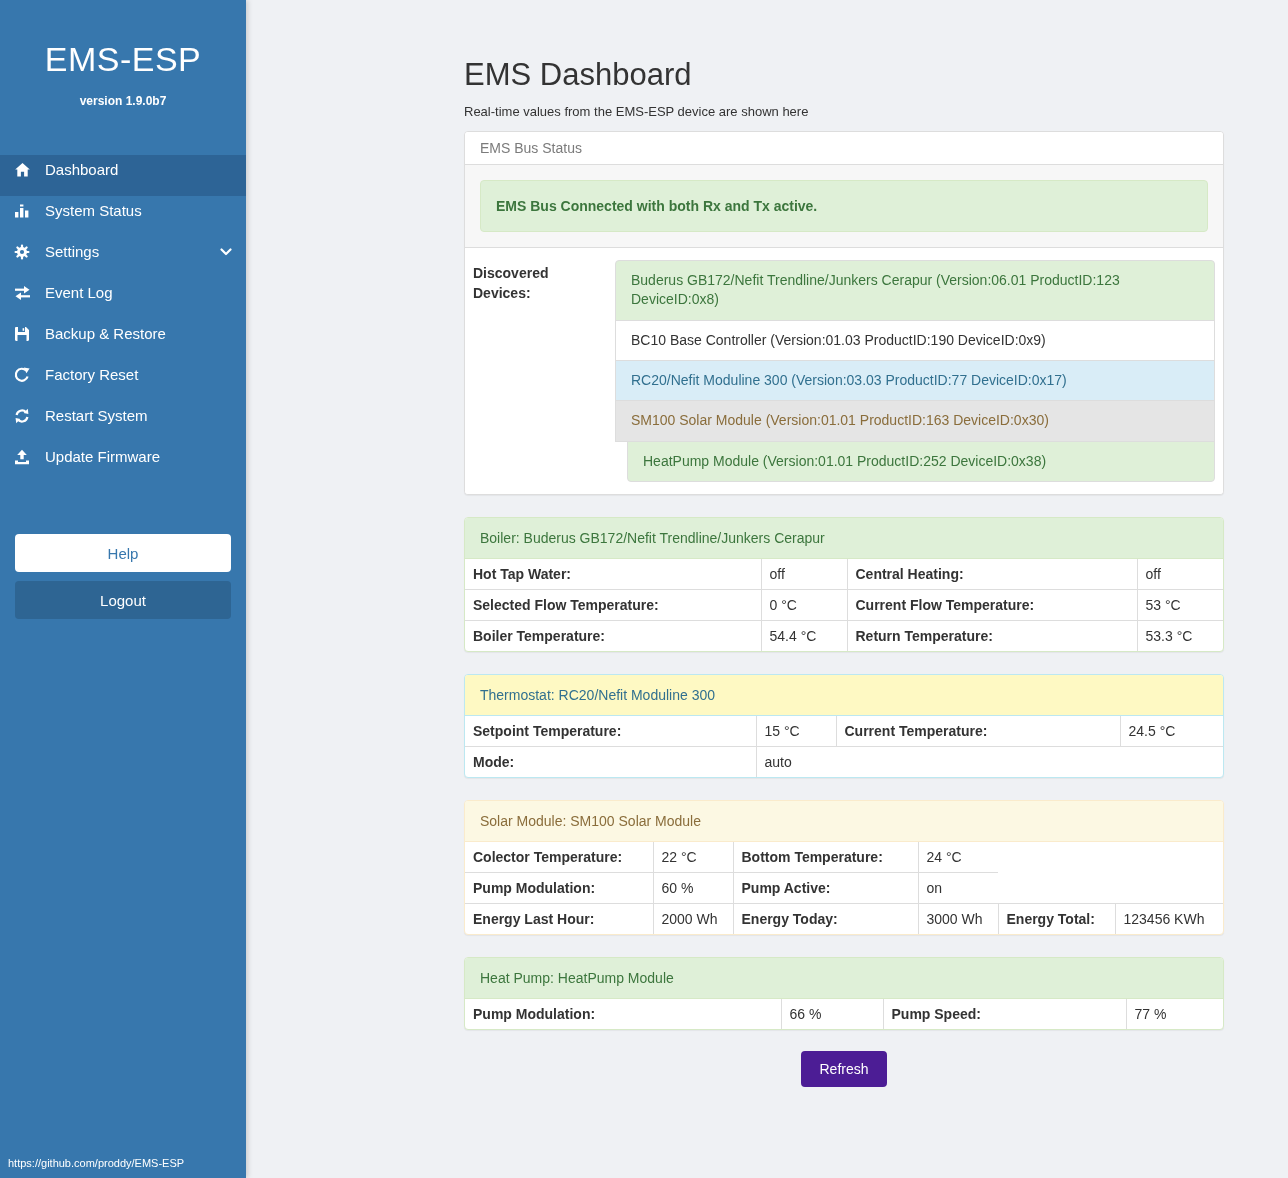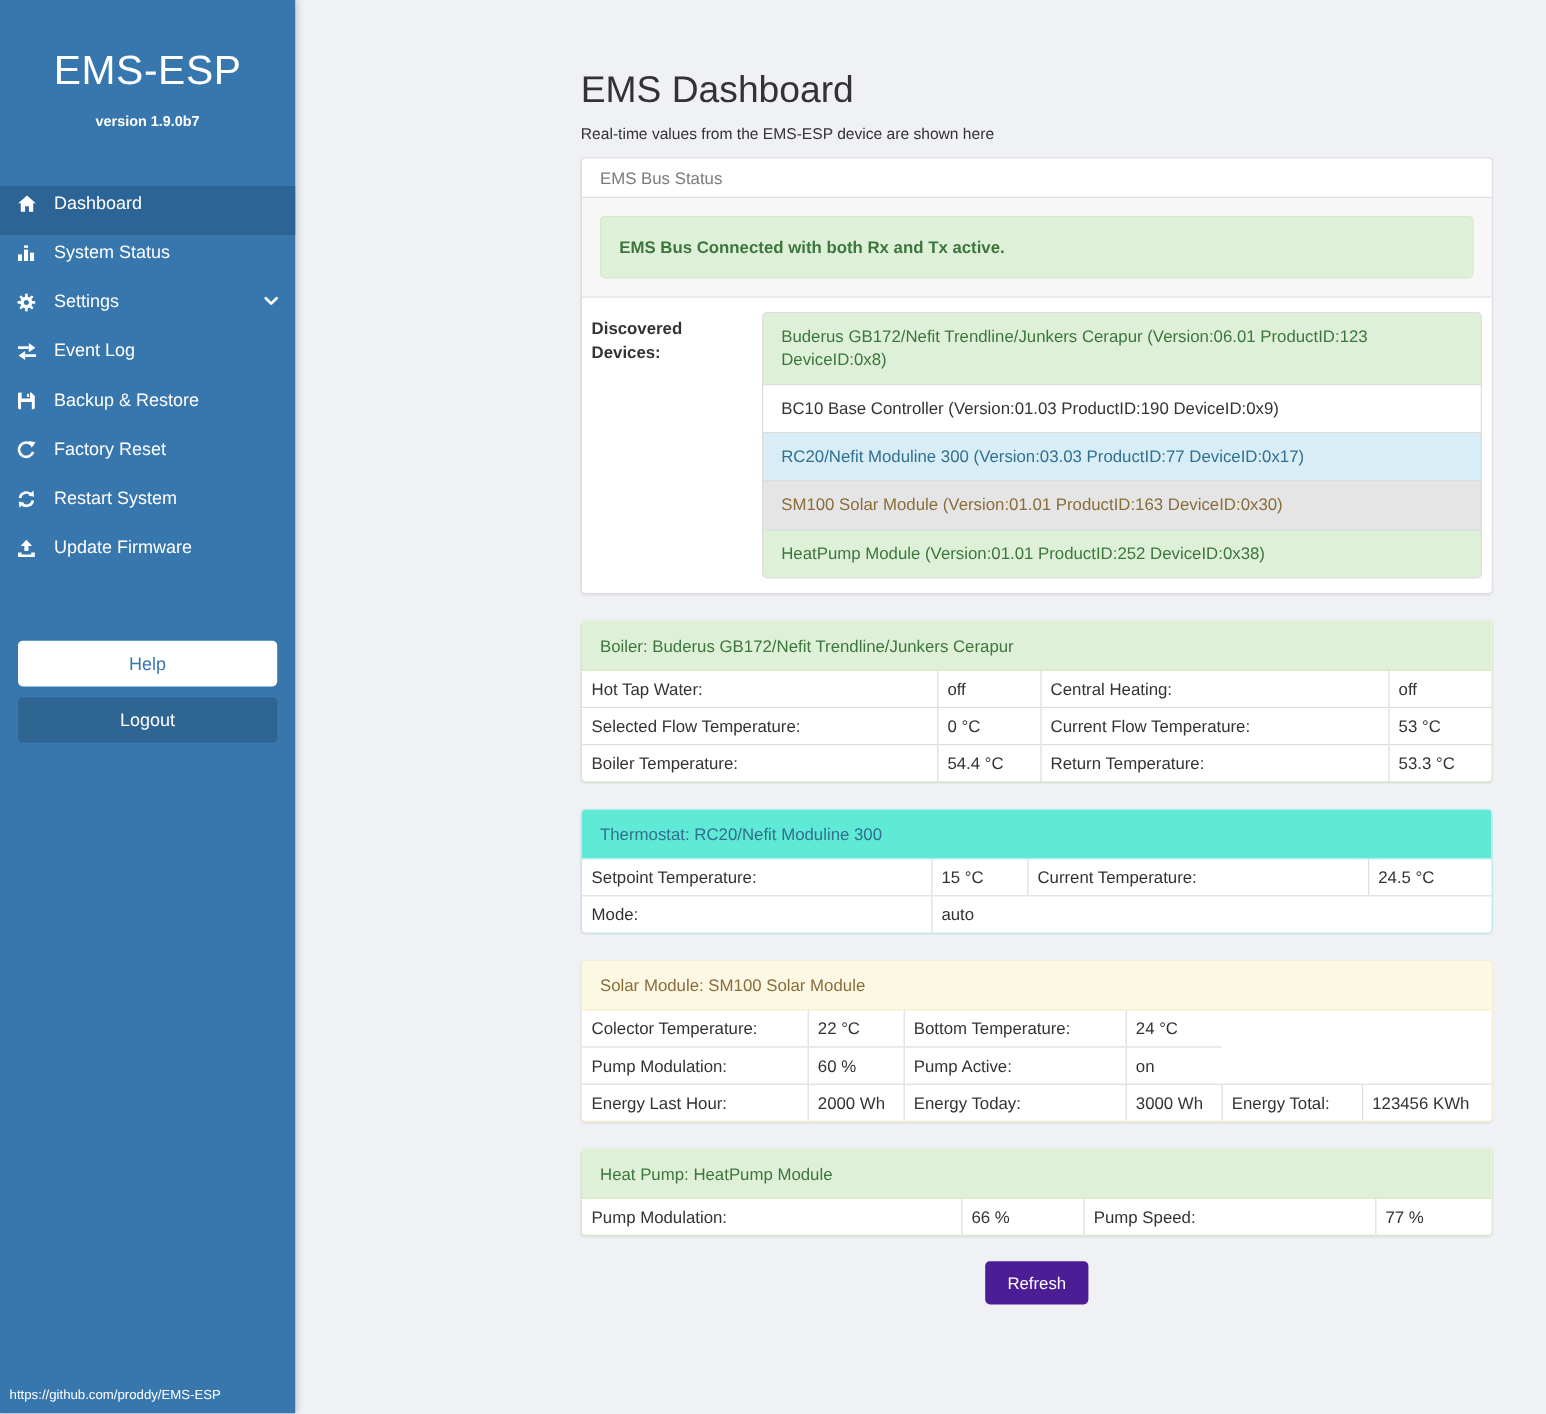--- a/index.html
+++ b/index.html
@@ -33,21 +33,21 @@
     display:block; width:100%; height:38px; background:#fff; color:#3777ad;
     border:none; border-radius:4px; font-size:15px; font-family:inherit; cursor:pointer; margin-bottom:9px;
   }
   .btn-logout {
     display:block; width:100%; height:38px; background:#2e6593; color:#fff;
     border:none; border-radius:4px; font-size:15px; font-family:inherit; cursor:pointer;
   }
   .status-url { position:absolute; left:8px; bottom:9px; color:#fff; font-size:11px; }
 
   
-  .main { position:absolute; left:246px; top:0; width:1042px; height:930px;padding-left:20px; }
+  .main { position:absolute; left:246px; top:0; width:1042px; height:930px; }
   .content { width:760px; margin-left:218px; padding-top:57px; }
   .page-title { font-size:31px; font-weight:400; color:#333; margin:0; }
   .page-subtitle { font-size:13px; color:#333; margin:11px 0 0 0; }
 
   .panel {
     background:#fff; border:1px solid #ddd; border-radius:4px;
     margin-top:12px; box-shadow:0 1px 1px rgba(0,0,0,.05); overflow:hidden;
   }
   .panel + .panel { margin-top:22px; }
 
@@ -65,40 +65,40 @@
   .devices-label {
     width:142px; flex:none; font-weight:bold; font-size:14px; line-height:20px;
     padding:7px 40px 0 0; color:#333;
   }
   .device-list { flex:1; margin:4px 0; }
   .lg-item {
     padding:10px 15px; font-size:14px; line-height:1.38;
     border:1px solid #ddd; margin-top:-1px; background:#fff; color:#333;
   }
   .lg-item:first-child { margin-top:0; border-top-left-radius:4px; border-top-right-radius:4px; }
-  .lg-item:last-child { border-bottom-left-radius:4px; border-bottom-right-radius:4px; }
+  .lg-item:last-child { border-bottom-left-radius:4px; border-bottom-right-radius:4px;margin-left:12px; }
   .lg-item.success { background:#dff0d8; color:#3c763d; }
   .lg-item.info    { background:#d9edf7; color:#31708f; }
   .lg-item.warning { background:#e5e5e5; color:#8a6d3b; }
 
   
   .panel.success { border-color:#d6e9c6; }
   .panel.info    { border-color:#bce8f1; }
   .panel.warning { border-color:#faebcc; }
   .panel-heading { padding:10px 15px; font-size:14px; line-height:20px; }
   .panel.success .panel-heading { background:#dff0d8; color:#3c763d; border-bottom:1px solid #d6e9c6; }
-  .panel.info    .panel-heading { background:#5eead4; color:#31708f; border-bottom:1px solid #bce8f1; }
+  .panel.info    .panel-heading { background:#fef9c3; color:#31708f; border-bottom:1px solid #bce8f1; }
   .panel.warning .panel-heading { background:#fcf8e3; color:#8a6d3b; border-bottom:1px solid #faebcc; }
   .ph-name { font-weight:normal; }
 
   table.kv { width:100%; border-collapse:collapse; font-size:14px; color:#333; table-layout:fixed; }
   table.kv td { padding:5px 8px; line-height:20px; border-left:1px solid #ddd; border-top:1px solid #ddd; overflow:hidden; }
   table.kv td:first-child { border-left:0; }
   table.kv tr:first-child > td { border-top:0; }
-  table.kv td.label { font-weight:normal; }
+  table.kv td.label { font-weight:bold; }
   table.kv td.filler { border:0; }
 
   .refresh-wrap { text-align:center; margin-top:21px; }
   .btn-refresh {
     background:#4c1d95; border:3px solid #4c1d95; color:#fff; font-size:14px;
     font-family:Liberation Sans, sans-serif; padding:7px 15px; border-radius:4px; cursor:pointer;
   }
 </style>
 </head>
 <body>

